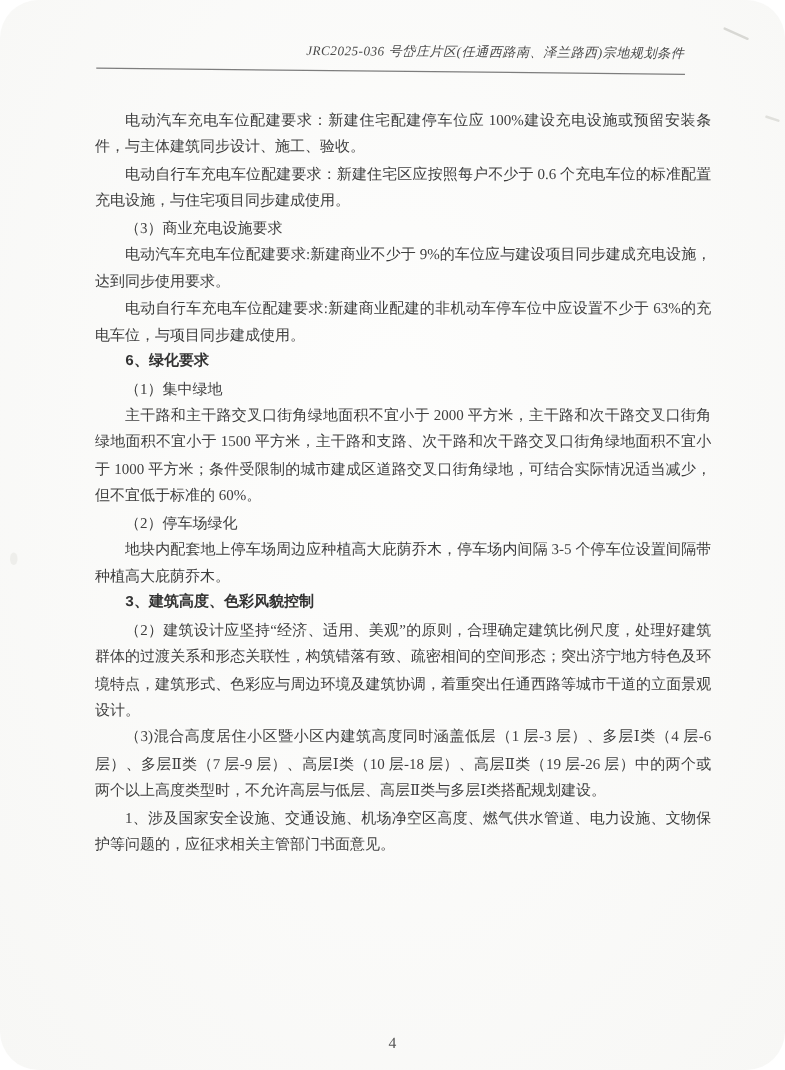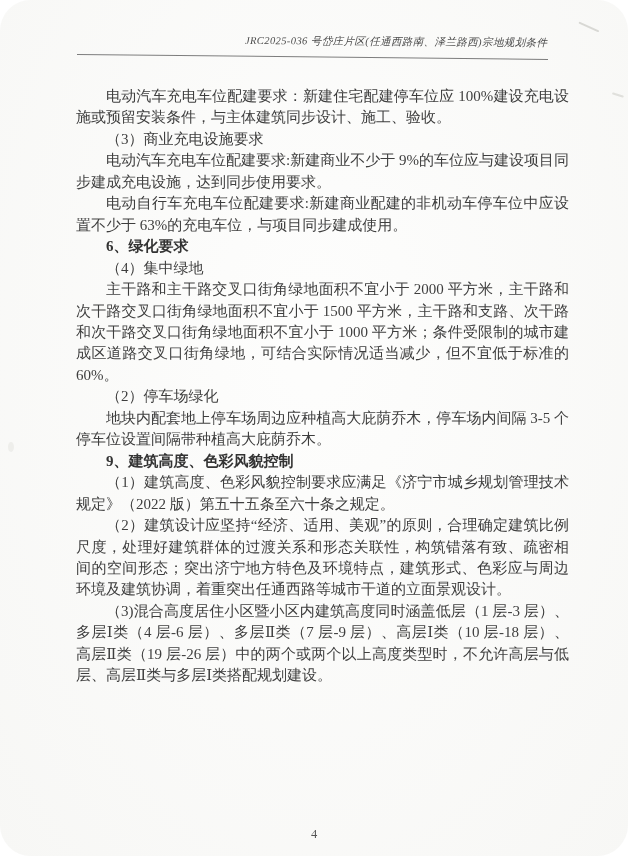--- a/index.html
+++ b/index.html
@@ -44,32 +44,33 @@
     height: 1.2px;
     background: var(--rule);
     transform: rotate(0.6deg);
     transform-origin: left center;
   }
   .doc-body {
     position: absolute;
     top: 86px;
     left: 76px;
     width: 493px;
-    font-size: 15px;
+    font-size: 12px;
     line-height: 21.45px;
     text-align: justify;
   }
   .doc-body p {
     margin: 0;
     padding: 0;
     text-indent: 2em;
   }
   .doc-body p.heading {
     font-weight: bold;
     color: #333333;
+    font-family: Liberation Mono, monospace;
   }
   .page-footer {
     position: absolute;
     top: 827px;
     left: 0;
     width: 100%;
     text-align: center;
     font-size: 12.5px;
     color: #555555;
   }
@@ -109,31 +110,32 @@
   <div class="header-title">JRC2025-036 号岱庄片区(任通西路南、泽兰路西)宗地规划条件</div>
 
   <div class="header-rule"></div>
 
   <div class="scratch-1"></div>
   <div class="scratch-2"></div>
   <div class="smudge"></div>
 
   <div class="doc-body">
       <p class="body">电动汽车充电车位配建要求：新建住宅配建停车位应 100%建设充电设施或预留安装条件，与主体建筑同步设计、施工、验收。</p>
+      <p class="body">电动自行车充电车位配建要求：新建住宅区应按照每户不少于 0.6 个充电车位的标准配置充电设施，与住宅项目同步建成使用。</p>
       <p class="body">（3）商业充电设施要求</p>
       <p class="body">电动汽车充电车位配建要求:新建商业不少于 9%的车位应与建设项目同步建成充电设施，达到同步使用要求。</p>
       <p class="body">电动自行车充电车位配建要求:新建商业配建的非机动车停车位中应设置不少于 63%的充电车位，与项目同步建成使用。</p>
       <p class="heading">6、绿化要求</p>
-      <p class="body">（4）集中绿地</p>
+      <p class="body">（1）集中绿地</p>
       <p class="body">主干路和主干路交叉口街角绿地面积不宜小于 2000 平方米，主干路和次干路交叉口街角绿地面积不宜小于 1500 平方米，主干路和支路、次干路和次干路交叉口街角绿地面积不宜小于 1000 平方米；条件受限制的城市建成区道路交叉口街角绿地，可结合实际情况适当减少，但不宜低于标准的 60%。</p>
       <p class="body">（2）停车场绿化</p>
       <p class="body">地块内配套地上停车场周边应种植高大庇荫乔木，停车场内间隔 3-5 个停车位设置间隔带种植高大庇荫乔木。</p>
-      <p class="heading">9、建筑高度、色彩风貌控制</p>
-      <p class="body">（1）建筑高度、色彩风貌控制要求应满足《济宁市城乡规划管理技术规定》（2022 版）第五十五条至六十条之规定。</p>
+      <p class="heading">3、建筑高度、色彩风貌控制</p>
       <p class="body">（2）建筑设计应坚持“经济、适用、美观”的原则，合理确定建筑比例尺度，处理好建筑群体的过渡关系和形态关联性，构筑错落有致、疏密相间的空间形态；突出济宁地方特色及环境特点，建筑形式、色彩应与周边环境及建筑协调，着重突出任通西路等城市干道的立面景观设计。</p>
       <p class="body">（3)混合高度居住小区暨小区内建筑高度同时涵盖低层（1 层-3 层）、多层Ⅰ类（4 层-6 层）、多层Ⅱ类（7 层-9 层）、高层Ⅰ类（10 层-18 层）、高层Ⅱ类（19 层-26 层）中的两个或两个以上高度类型时，不允许高层与低层、高层Ⅱ类与多层Ⅰ类搭配规划建设。</p>
+      <p class="body">1、涉及国家安全设施、交通设施、机场净空区高度、燃气供水管道、电力设施、文物保护等问题的，应征求相关主管部门书面意见。</p>
     </div>
 
   <div class="page-footer">
     <span>4</span>
   </div>
 
 </div>
 
 </body></html>

